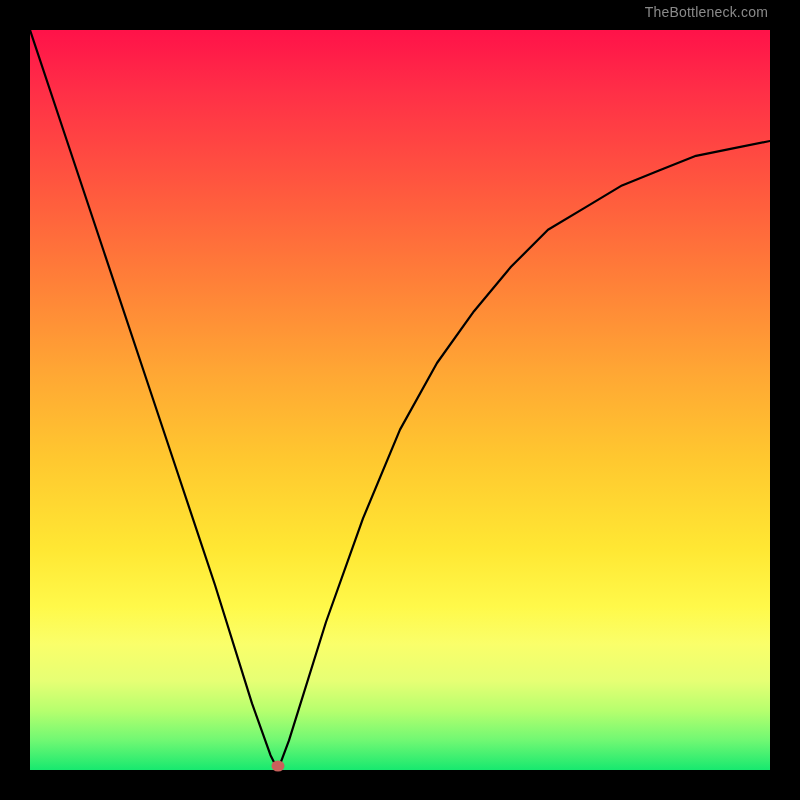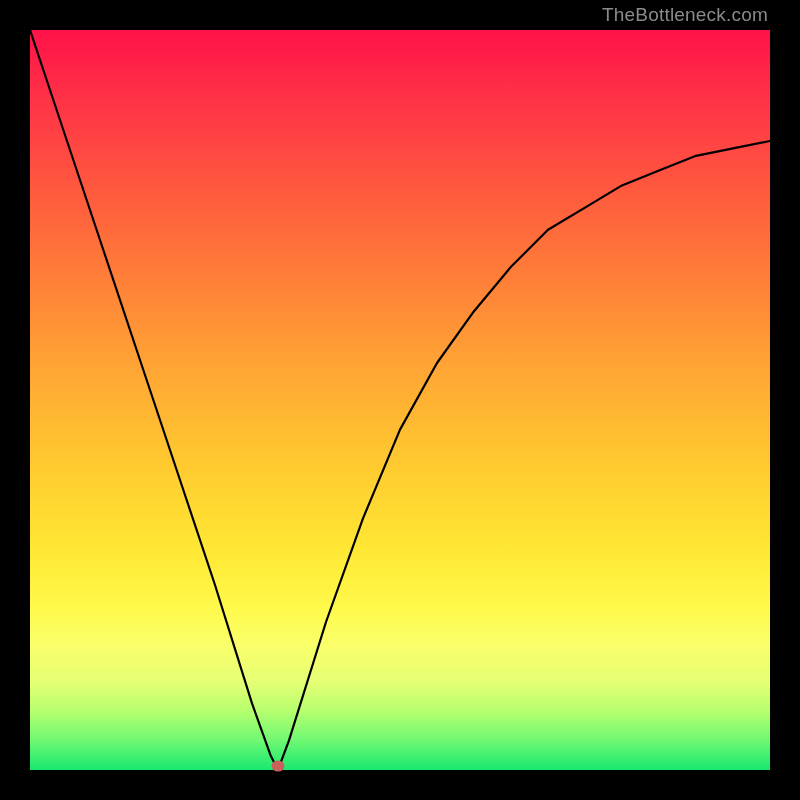--- a/index.html
+++ b/index.html
@@ -41,21 +41,21 @@
       #b6ff6e 92%,
       #70f873 96%,
       #17e96f 100%
     );
   }
   .watermark {
     position: absolute;
     top: 4px;
     right: 32px;
     color: #8a8a8a;
-    font-size: 19px;
+    font-size: 14px;
     font-weight: 500;
     letter-spacing: 0.2px;
     user-select: none;
   }
   svg.curve {
     position: absolute;
     left: 0;
     top: 0;
     width: 740px;
     height: 740px;

